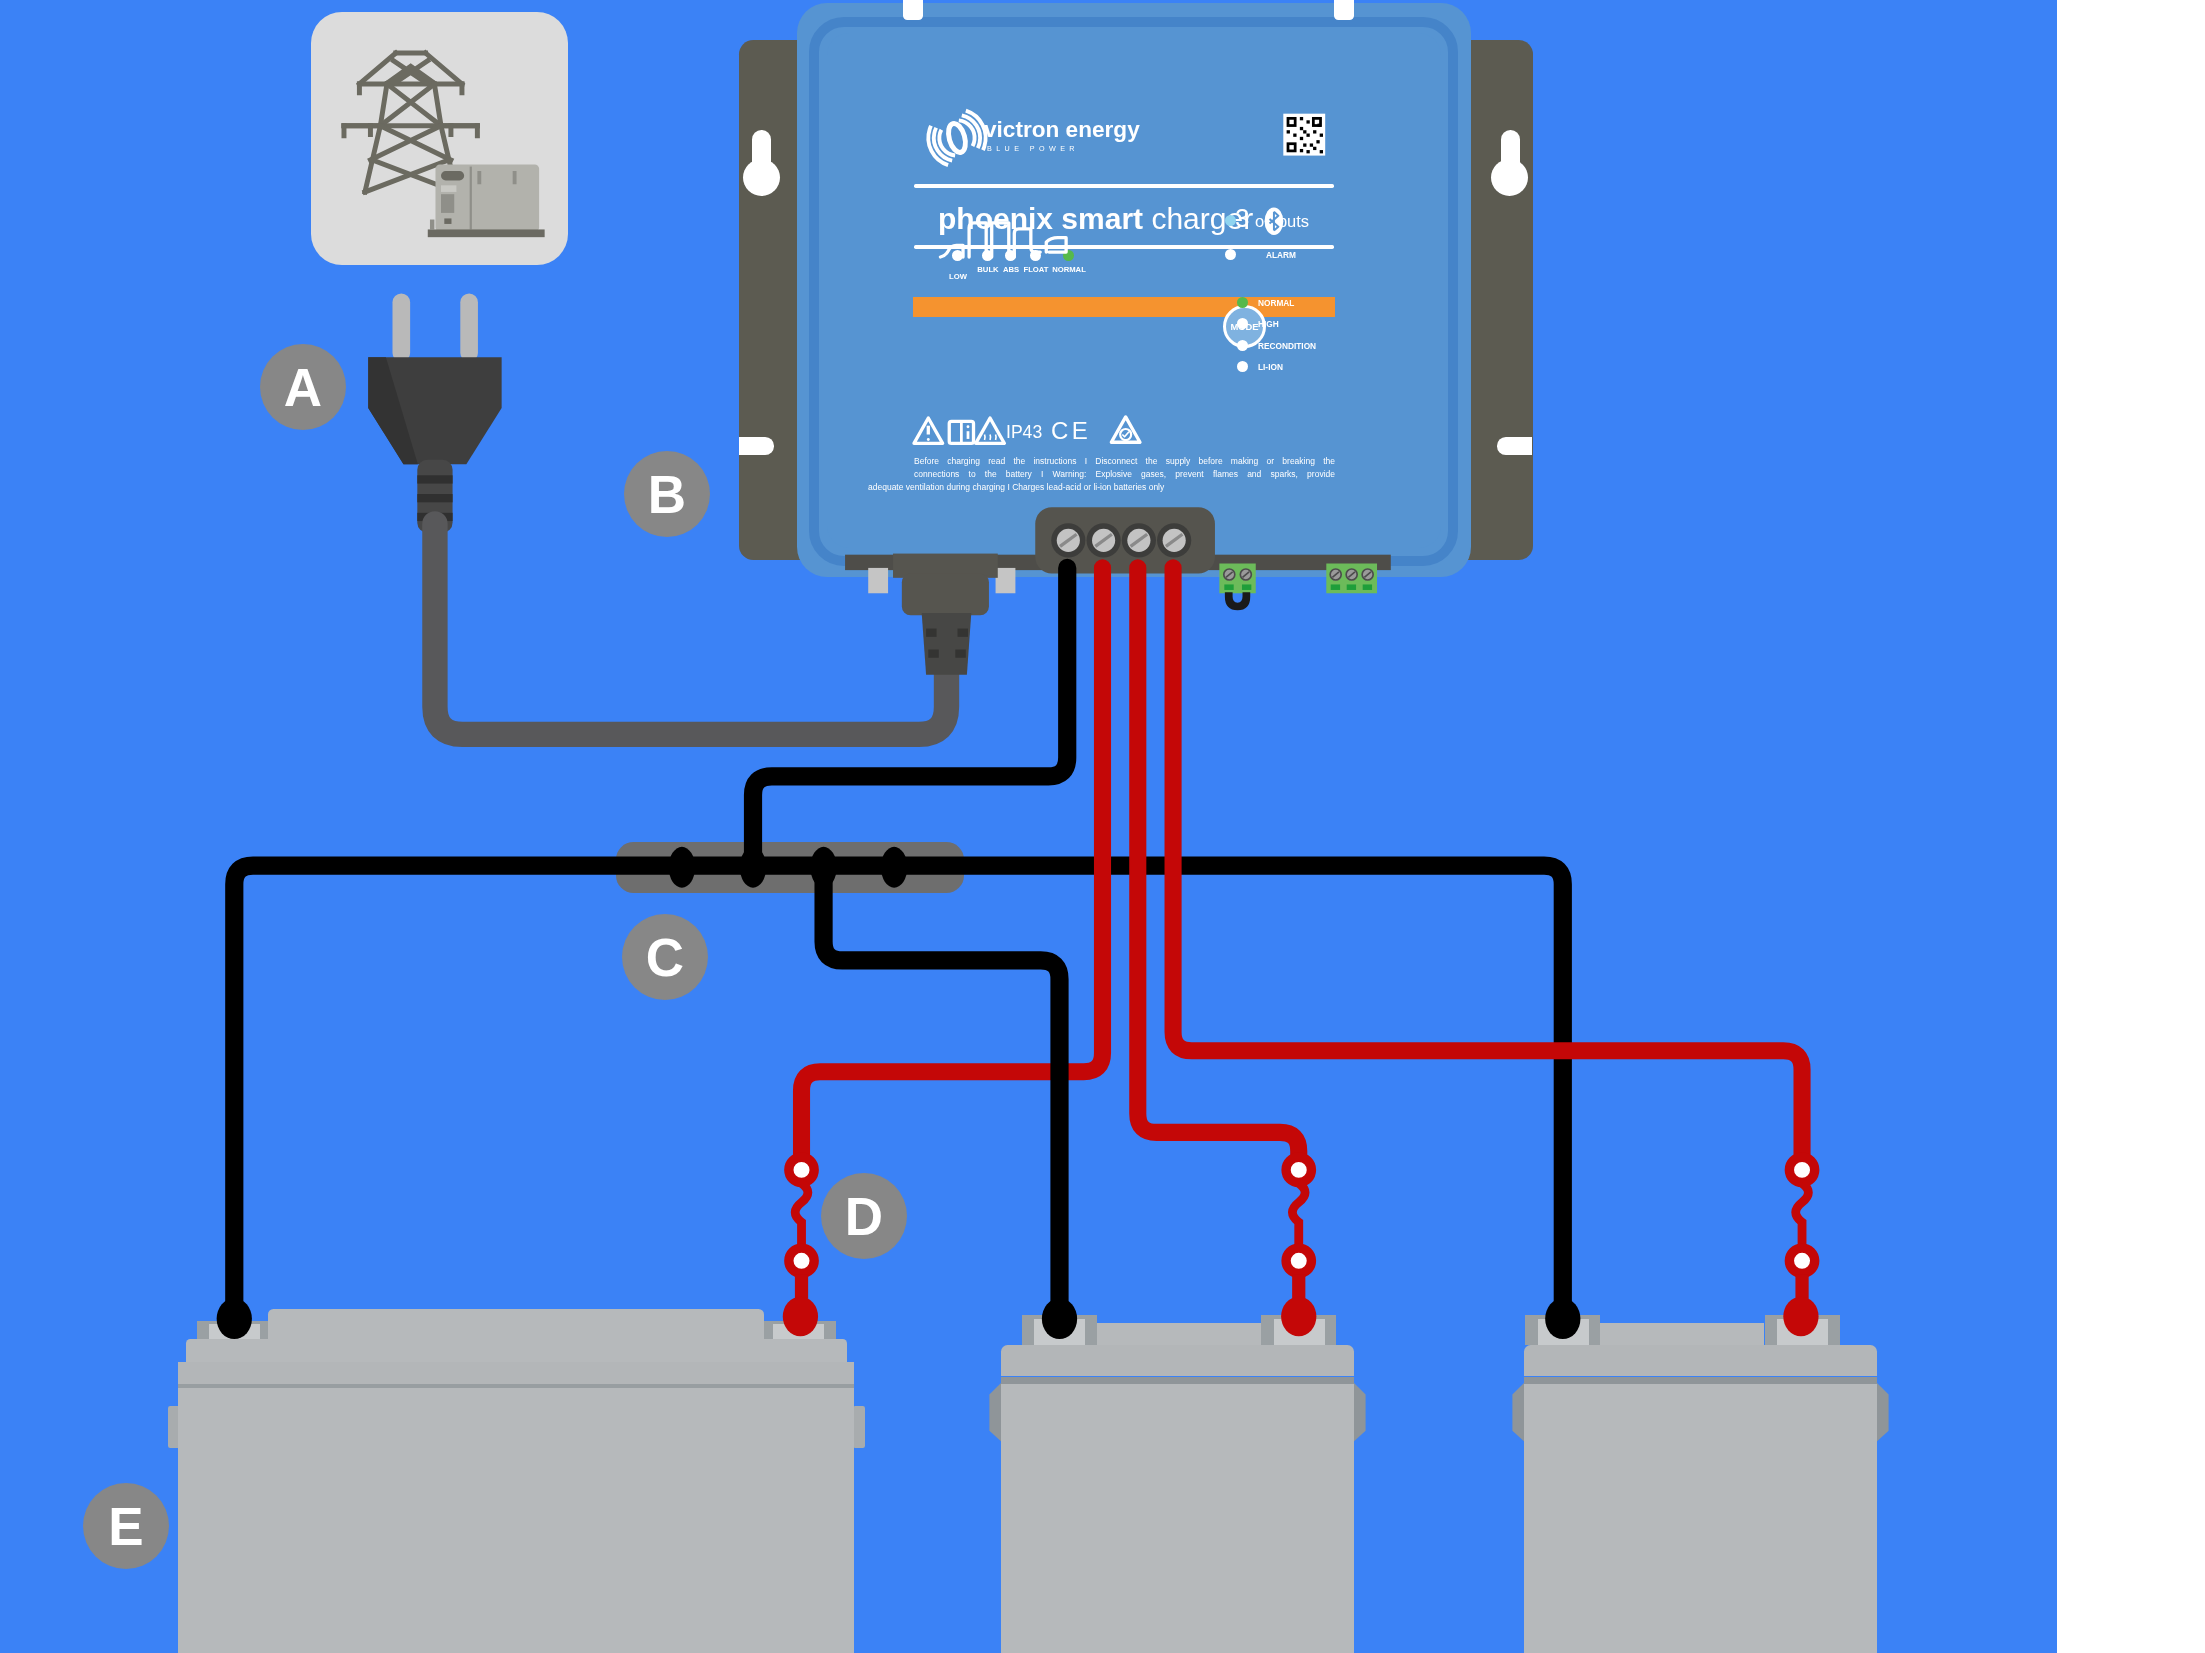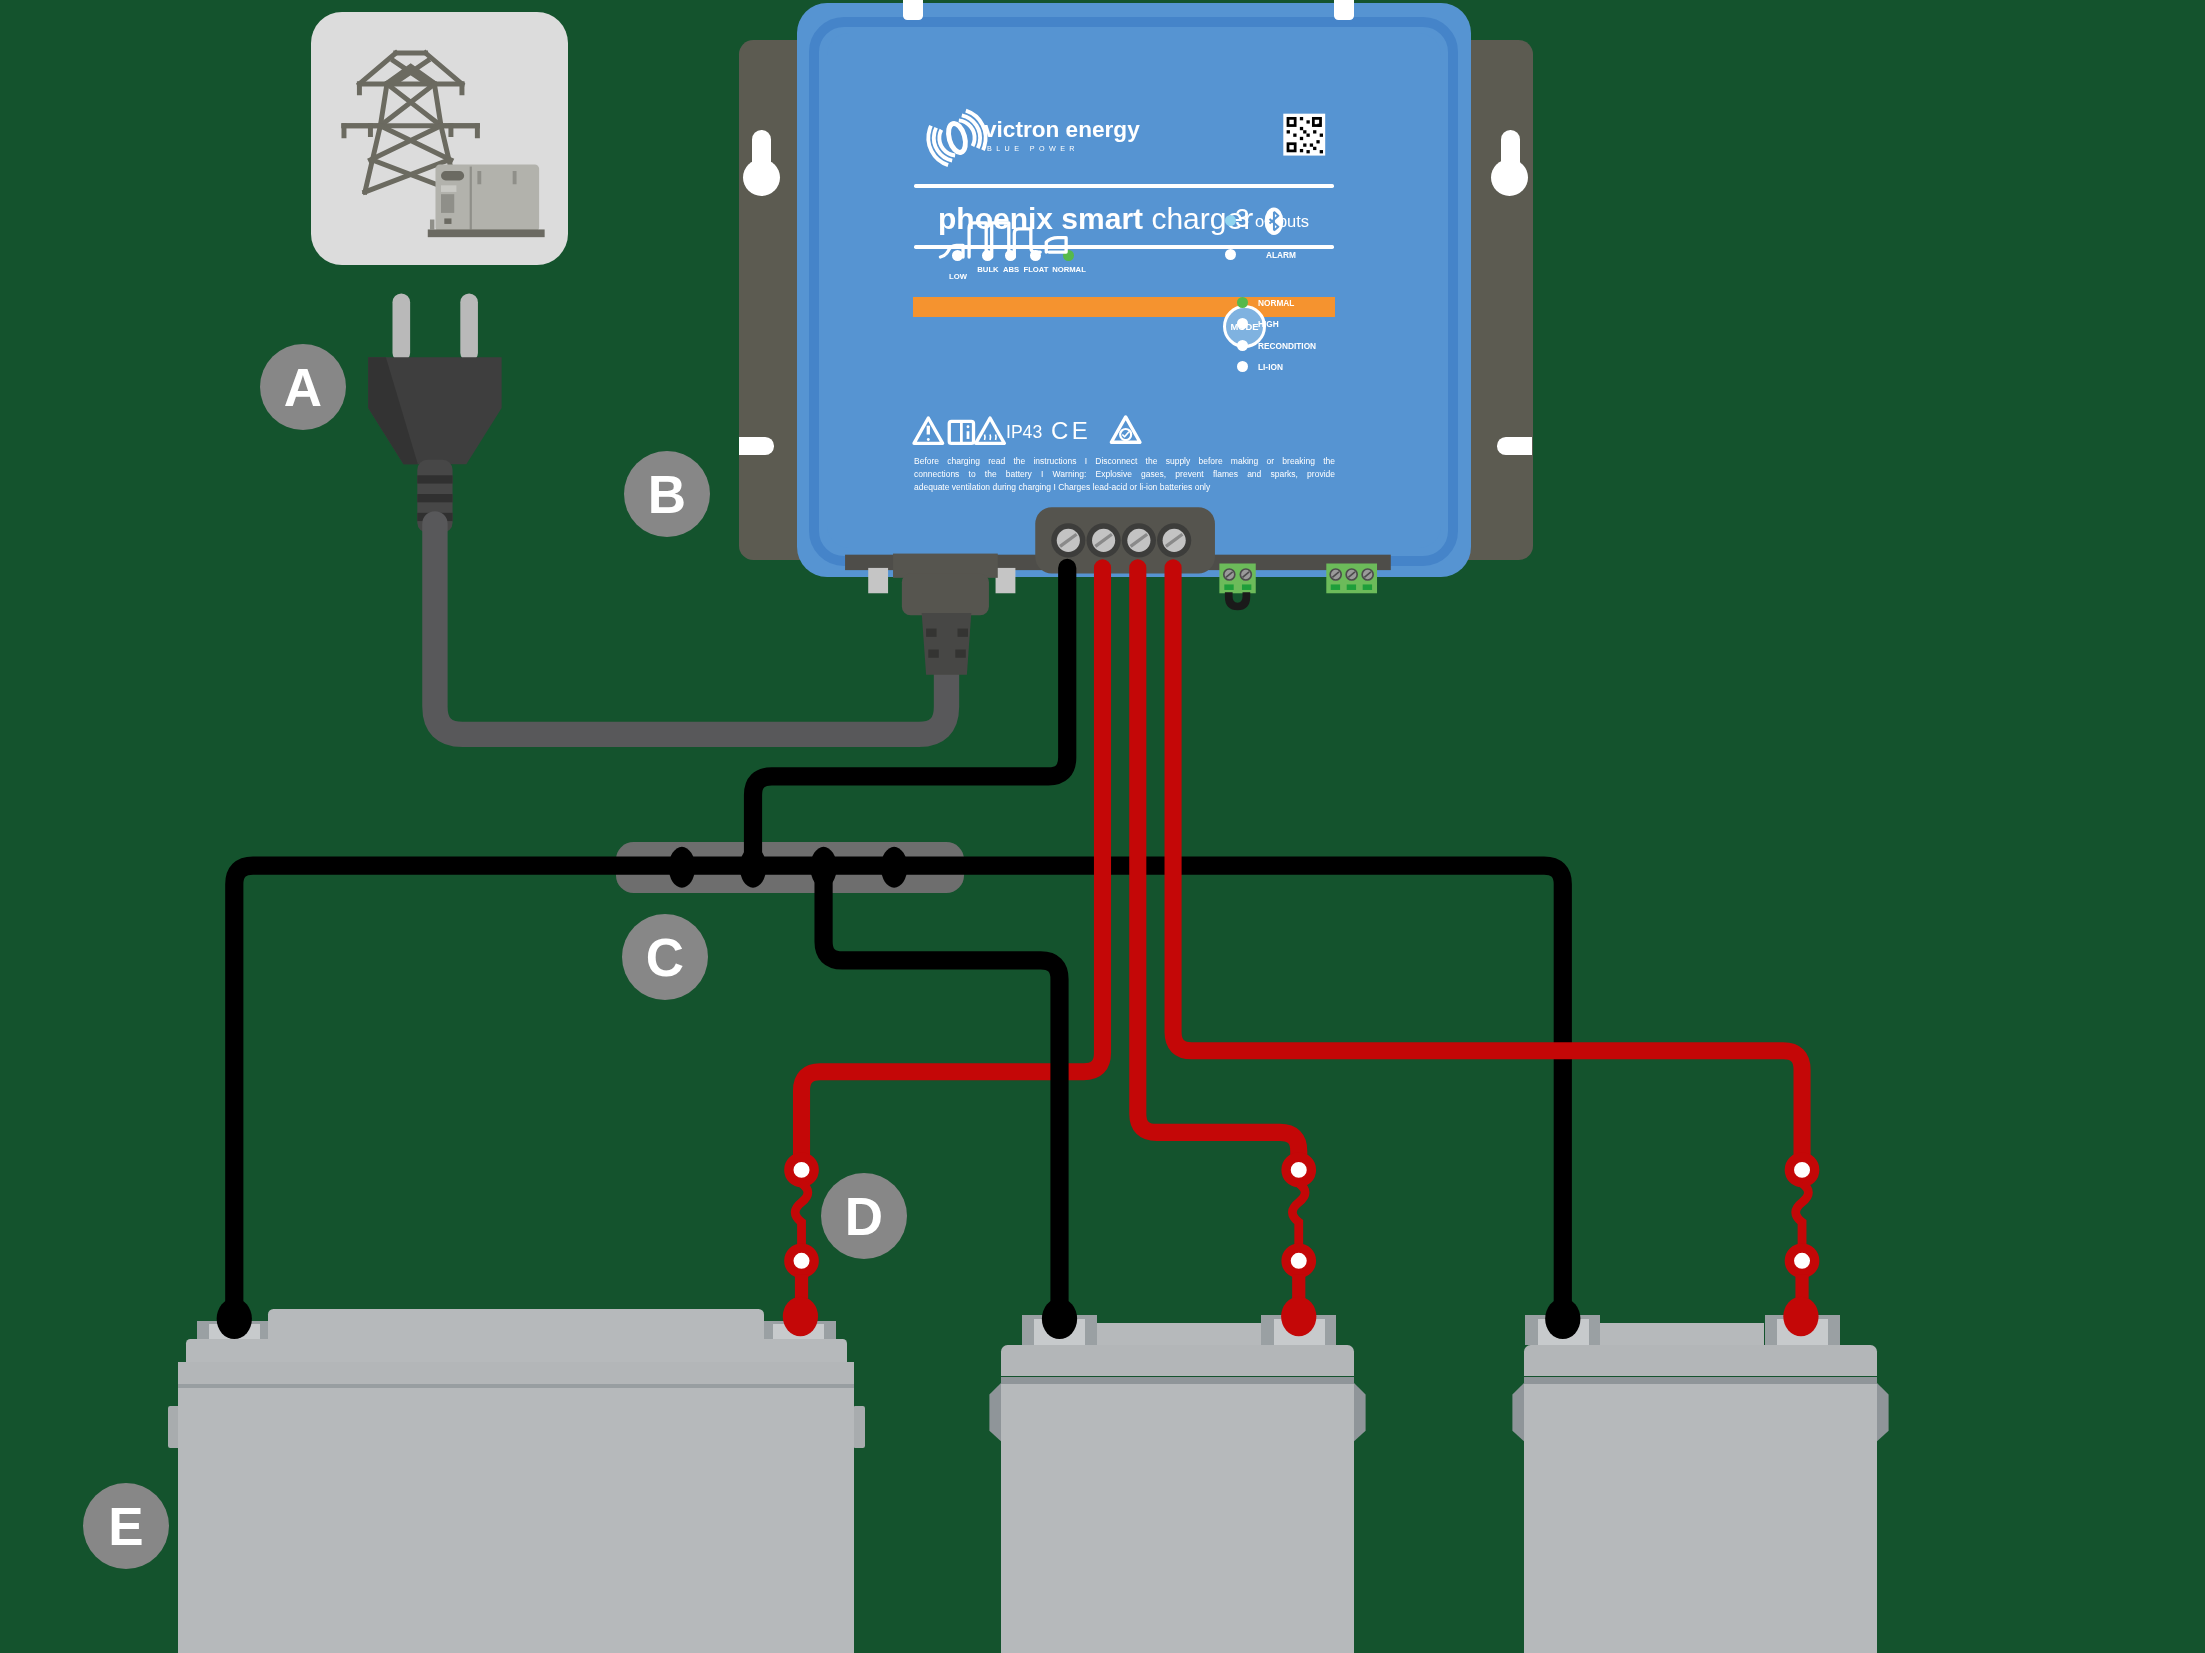--- a/index.html
+++ b/index.html
@@ -1,17 +1,17 @@
 <!DOCTYPE html>
 <html style="font-size:8.8px"><head>
 <meta charset="utf-8">
 <style>
   html,body{margin:0;padding:0;background:#ffffff;}
-  #canvas{position:relative;width:2205px;height:1654px;overflow:hidden;
-          font-family:"Liberation Sans",sans-serif;background:#14532d;}
+  #canvas{position:relative;width:2034px;height:1654px;overflow:hidden;
+          font-family:"Liberation Sans",sans-serif;background:#3b82f6;padding-left:23px;}
   .abs{position:absolute;}
   .led{position:absolute;width:11px;height:11px;border-radius:50%;}
   .callout{position:absolute;width:86px;height:86px;border-radius:50%;background:#878787;
            color:#ffffff;display:flex;align-items:center;justify-content:center;
            font-size:53px;font-weight:bold;}
   .facetext{position:absolute;color:#ffffff;white-space:nowrap;}
   .hrline{position:absolute;height:3.9px;background:#ffffff;border-radius:1.7px;}
   .ledlabel{position:absolute;color:#ffffff;font-weight:bold;font-size:7.7px;text-align:center;width:50px;}
   .modelabel{position:absolute;color:#ffffff;font-weight:bold;font-size:8.3px;}
   .fineprint{position:absolute;color:#ffffff;font-size:8.5px;line-height:12.7px;width:421px;
@@ -125,21 +125,21 @@
   <div class="modelabel" style="left:1258px;top:298px;">NORMAL</div>
   <div class="modelabel" style="left:1258px;top:319px;">HIGH</div>
   <div class="modelabel" style="left:1258px;top:341px;">RECONDITION</div>
   <div class="modelabel" style="left:1258px;top:362px;">LI-ION</div>
 
   <div class="facetext" style="left:1006px;top:422px;font-size:17.6px;">IP43</div>
   <div class="facetext" style="left:1051px;top:417px;font-size:24px;letter-spacing:3.3px;">CE</div>
 
   <div class="fineprint j" style="left:914px;top:455px;">Before charging read the instructions  I  Disconnect the supply before making or breaking the</div>
   <div class="fineprint j" style="left:914px;top:468px;">connections to the battery  I  Warning: Explosive gases, prevent flames and sparks, provide</div>
-  <div class="fineprint" style="left:914px;top:481px;">adequate ventilation during charging I Charges lead-acid or li-ion batteries only</div>
+  <div class="fineprint" style="left:868px;top:481px;">adequate ventilation during charging I Charges lead-acid or li-ion batteries only</div>
 
   <svg class="abs" style="left:0;top:0;" width="2205" height="1654" viewBox="0 0 4000 3000">
 
     <g stroke="#6b6a60" stroke-width="9" fill="none" stroke-linecap="square">
       <path d="M718,96 L772,96"></path>
       <path d="M718,96 L652,152 M772,96 L838,152"></path>
       <path d="M652,152 L838,152"></path>
       <path d="M652,152 L652,168 M838,152 L838,168"></path>
       <path d="M700,152 L745,120 L790,152 M714,110 L776,152 M776,110 L714,152"></path>
       <path d="M702,152 L690,228 M788,152 L800,228"></path>

